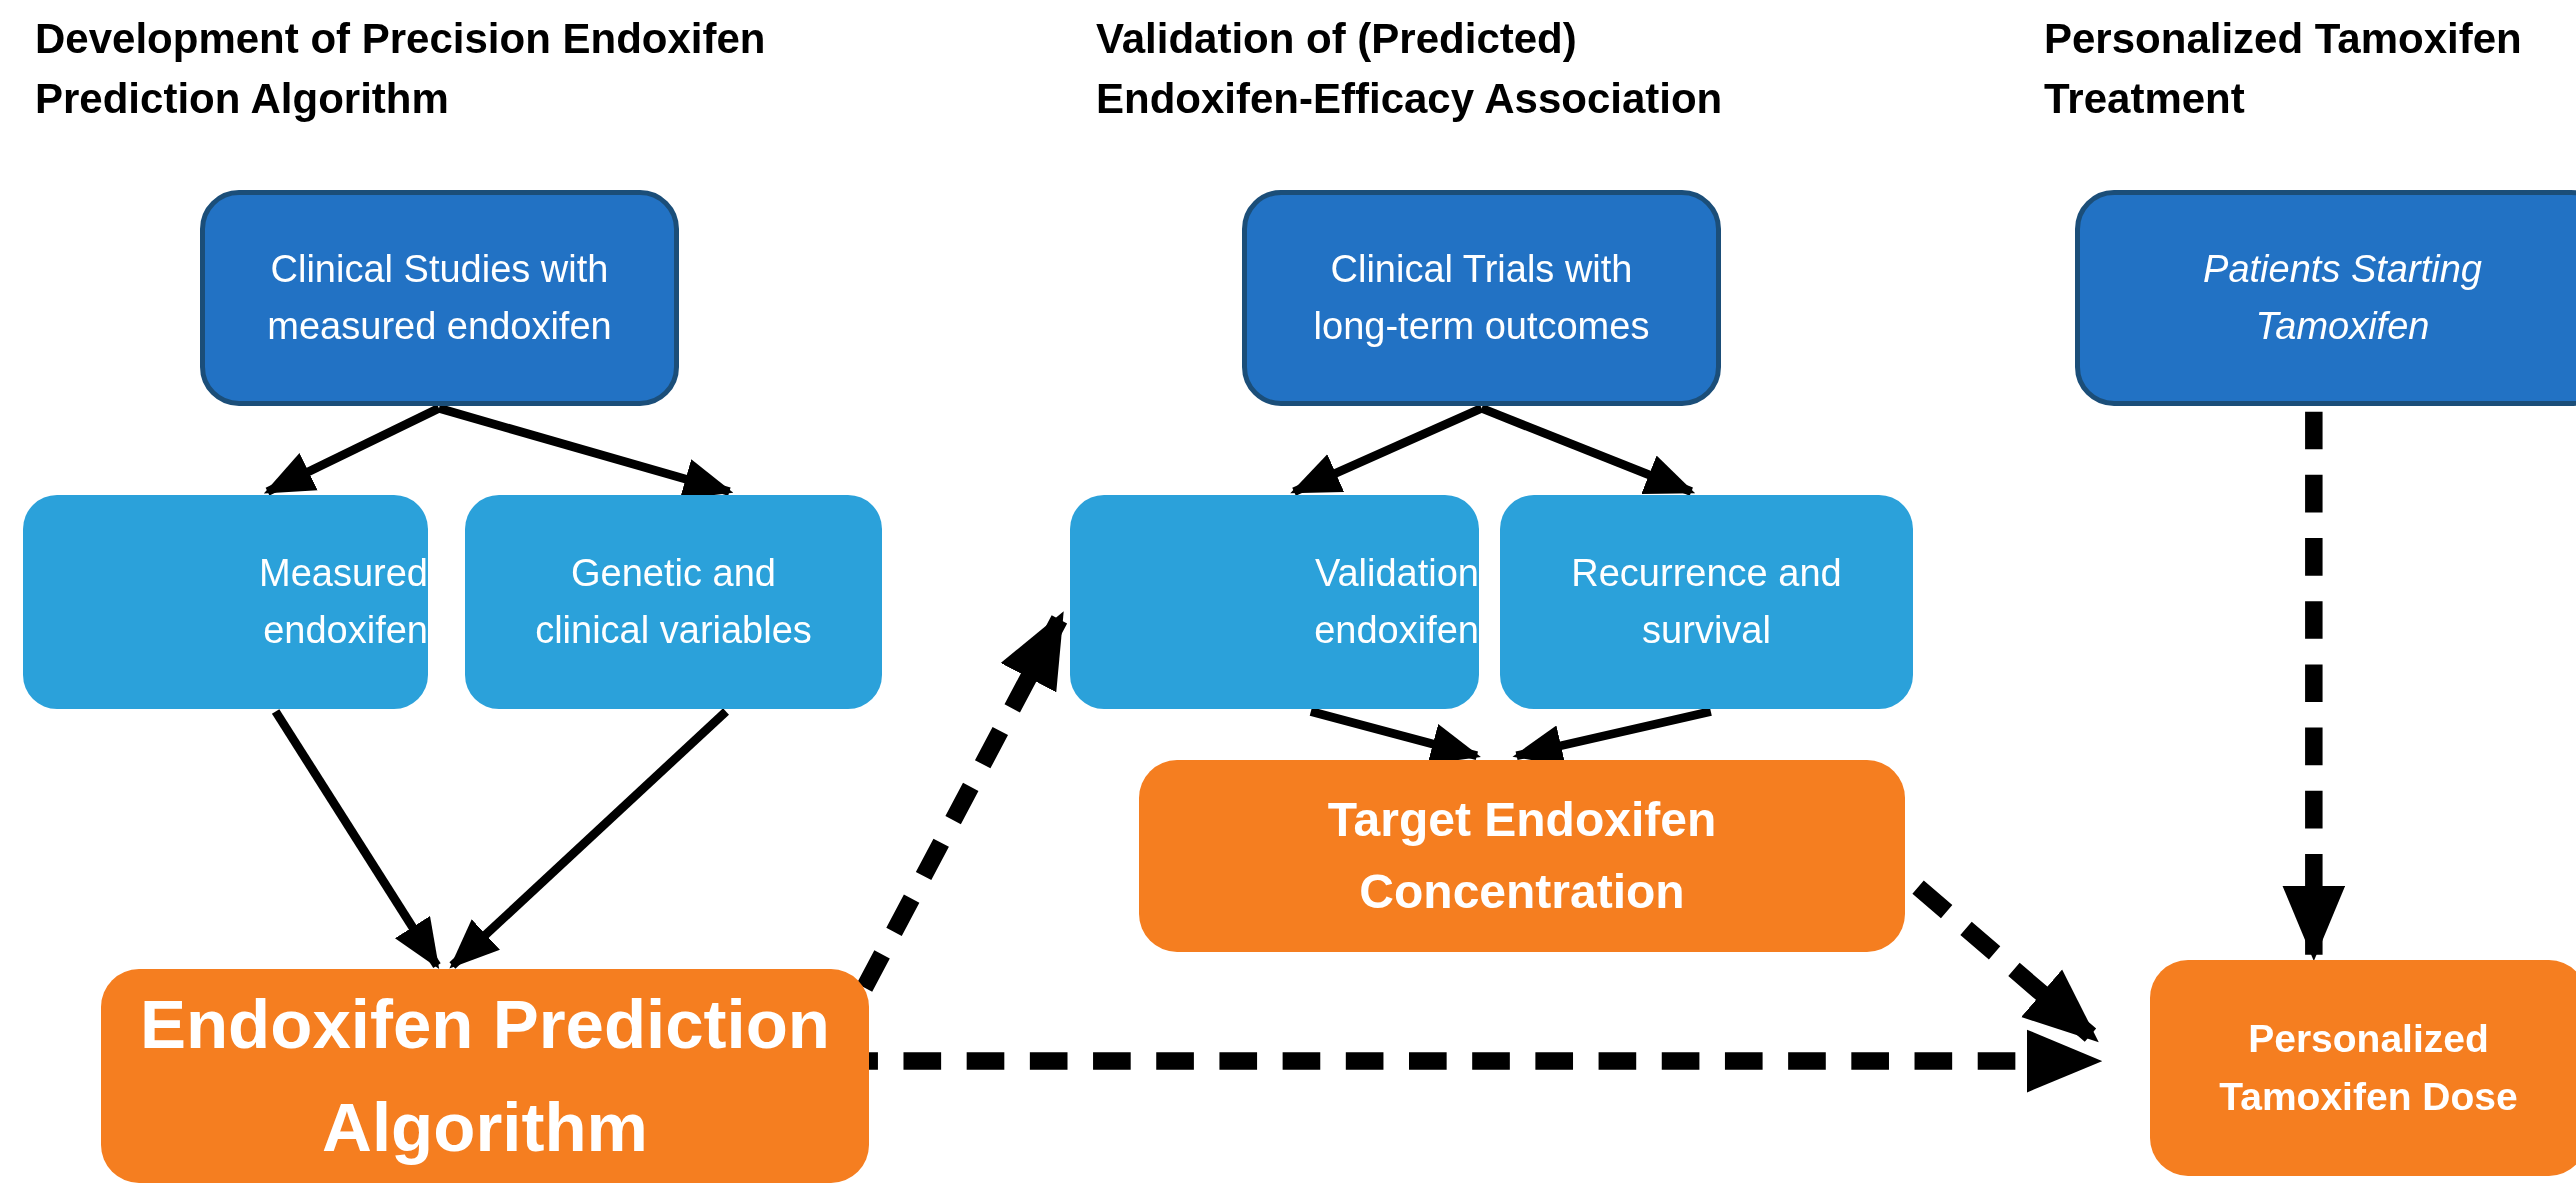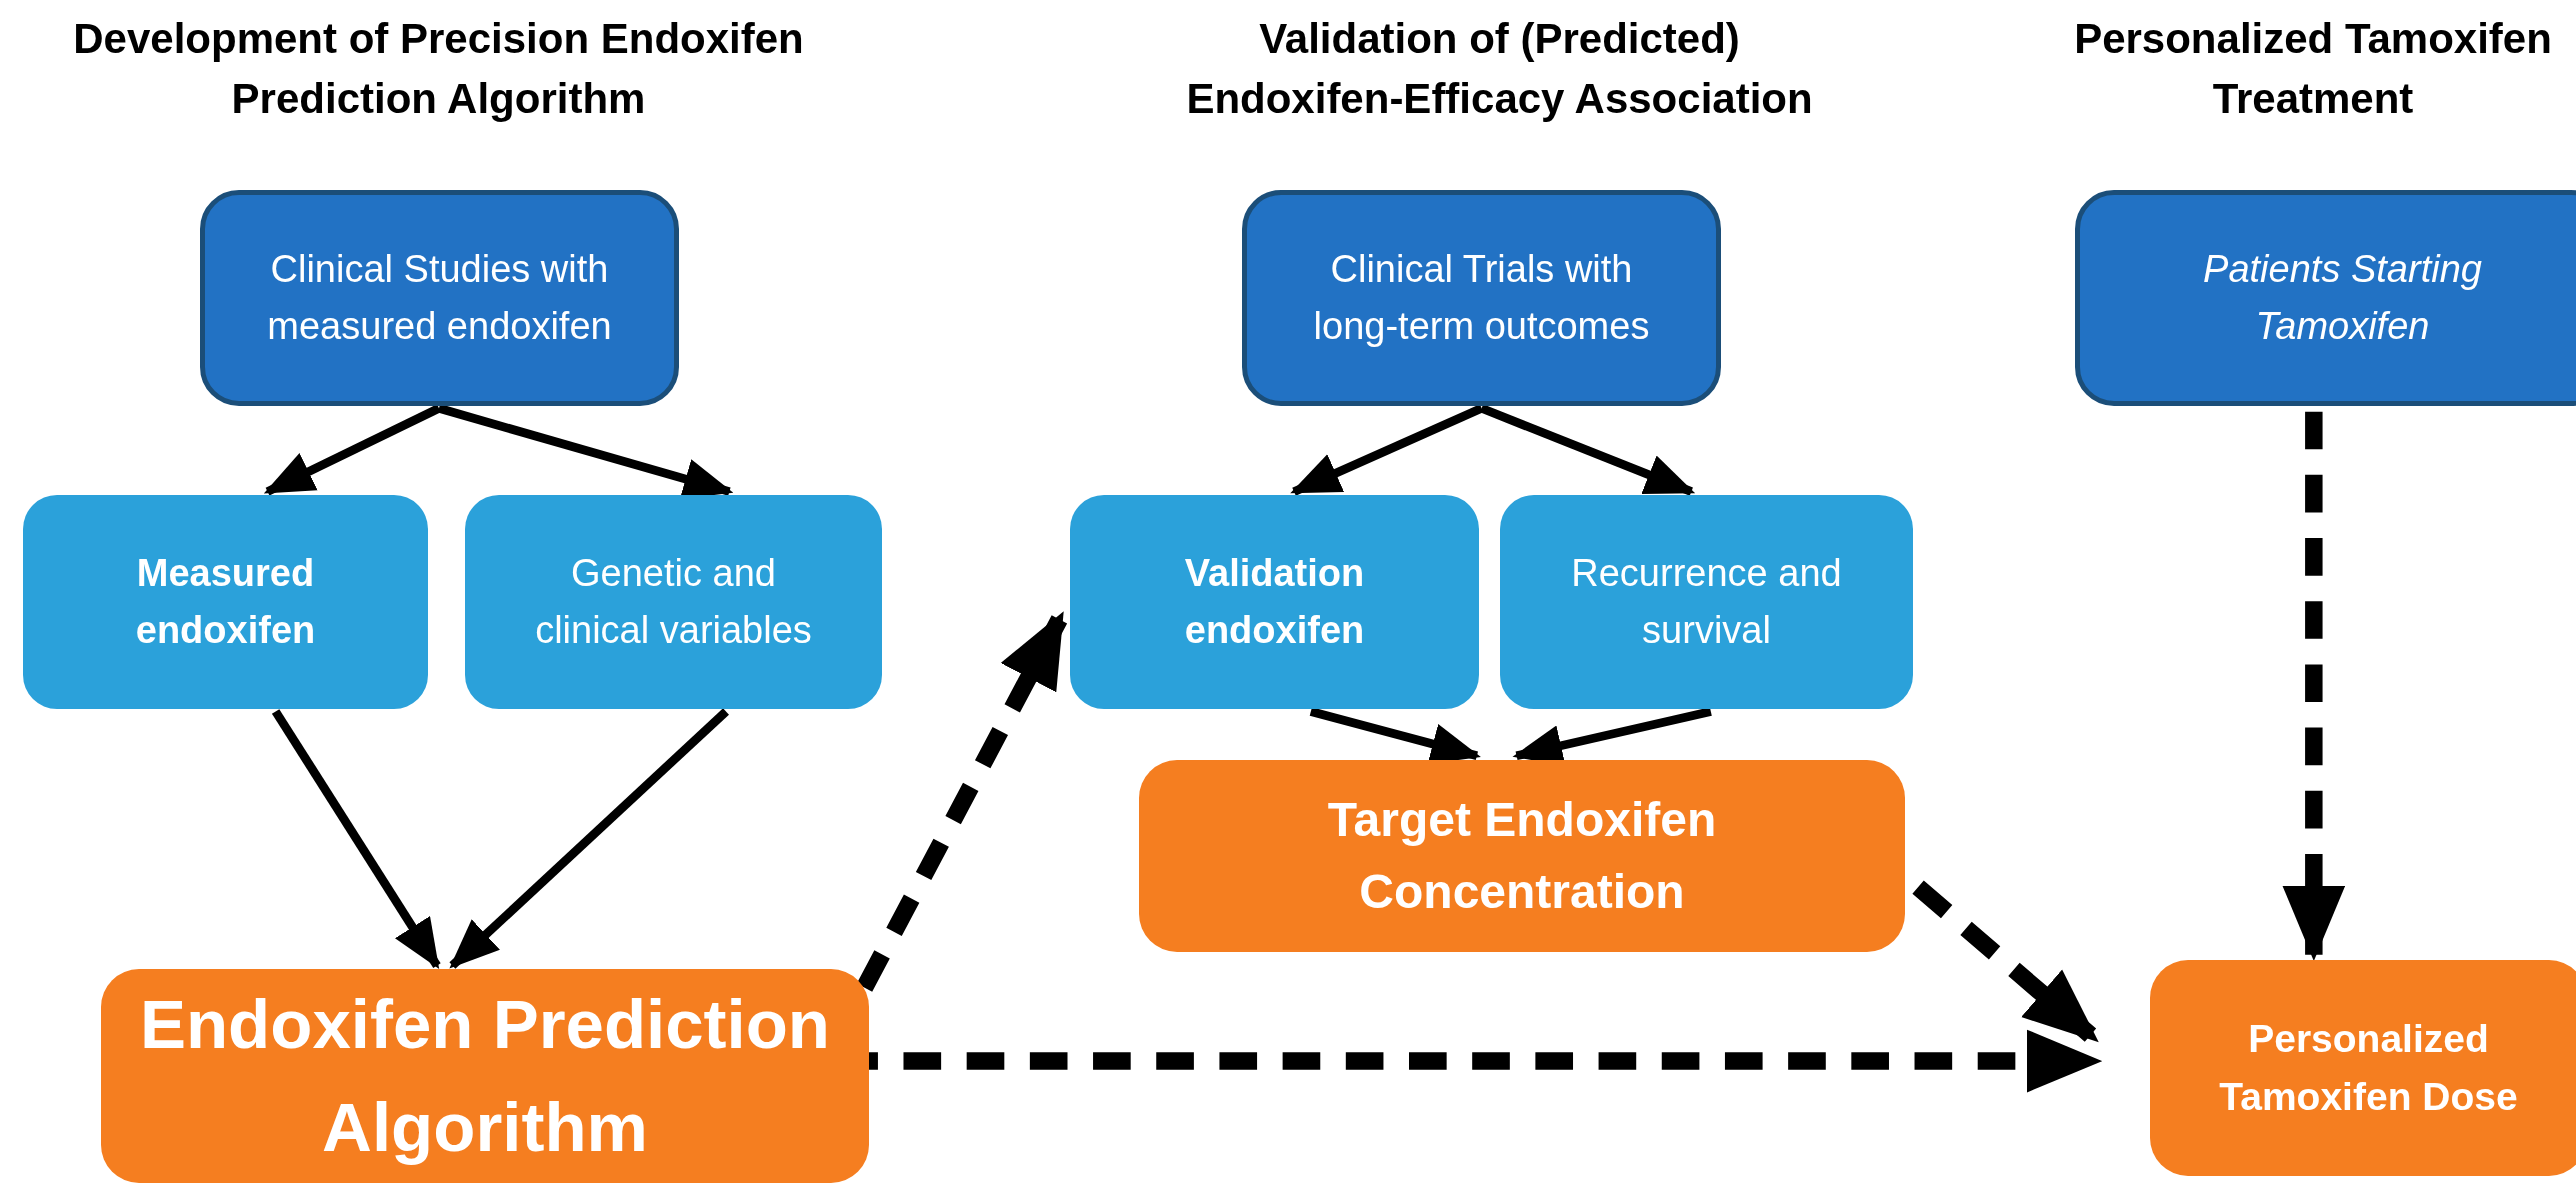--- a/index.html
+++ b/index.html
@@ -10,21 +10,21 @@
   #stage {
     position: relative;
     width: 2576px;
     height: 1189px;
     background: var(--background, #ffffff);
     font-family: "Liberation Sans", sans-serif;
     overflow: hidden;
   }
   .col-title {
     position: absolute;
-    text-align: center;
+    text-align: left;
     font-weight: bold;
     font-size: 42px;
     line-height: 1.42;
     color: var(--title-text, #000000);
   }
   .col-title span { display: block; }
   .box {
     position: absolute;
     box-sizing: border-box;
     display: flex;
@@ -43,21 +43,21 @@
     line-height: 1.5;
     font-weight: 400;
   }
   .light-blue {
     background: var(--light-blue, #2BA1DA);
     border-radius: 34px;
     font-size: 38px;
     line-height: 1.5;
     font-weight: 400;
   }
-  .light-blue.bold { font-weight: bold; }
+  .light-blue.bold { font-weight: normal; align-items: flex-end; }
   .orange {
     background: var(--orange, #F57E20);
     border-radius: 38px;
     font-weight: bold;
     margin-left: 39px;
   }
   .orange.big  { font-size: 69px; line-height: 1.5; }
   .orange.mid  { font-size: 48px; line-height: 1.5; }
   .orange.small{ font-size: 39px; line-height: 1.5; }
   #arrow-layer {

